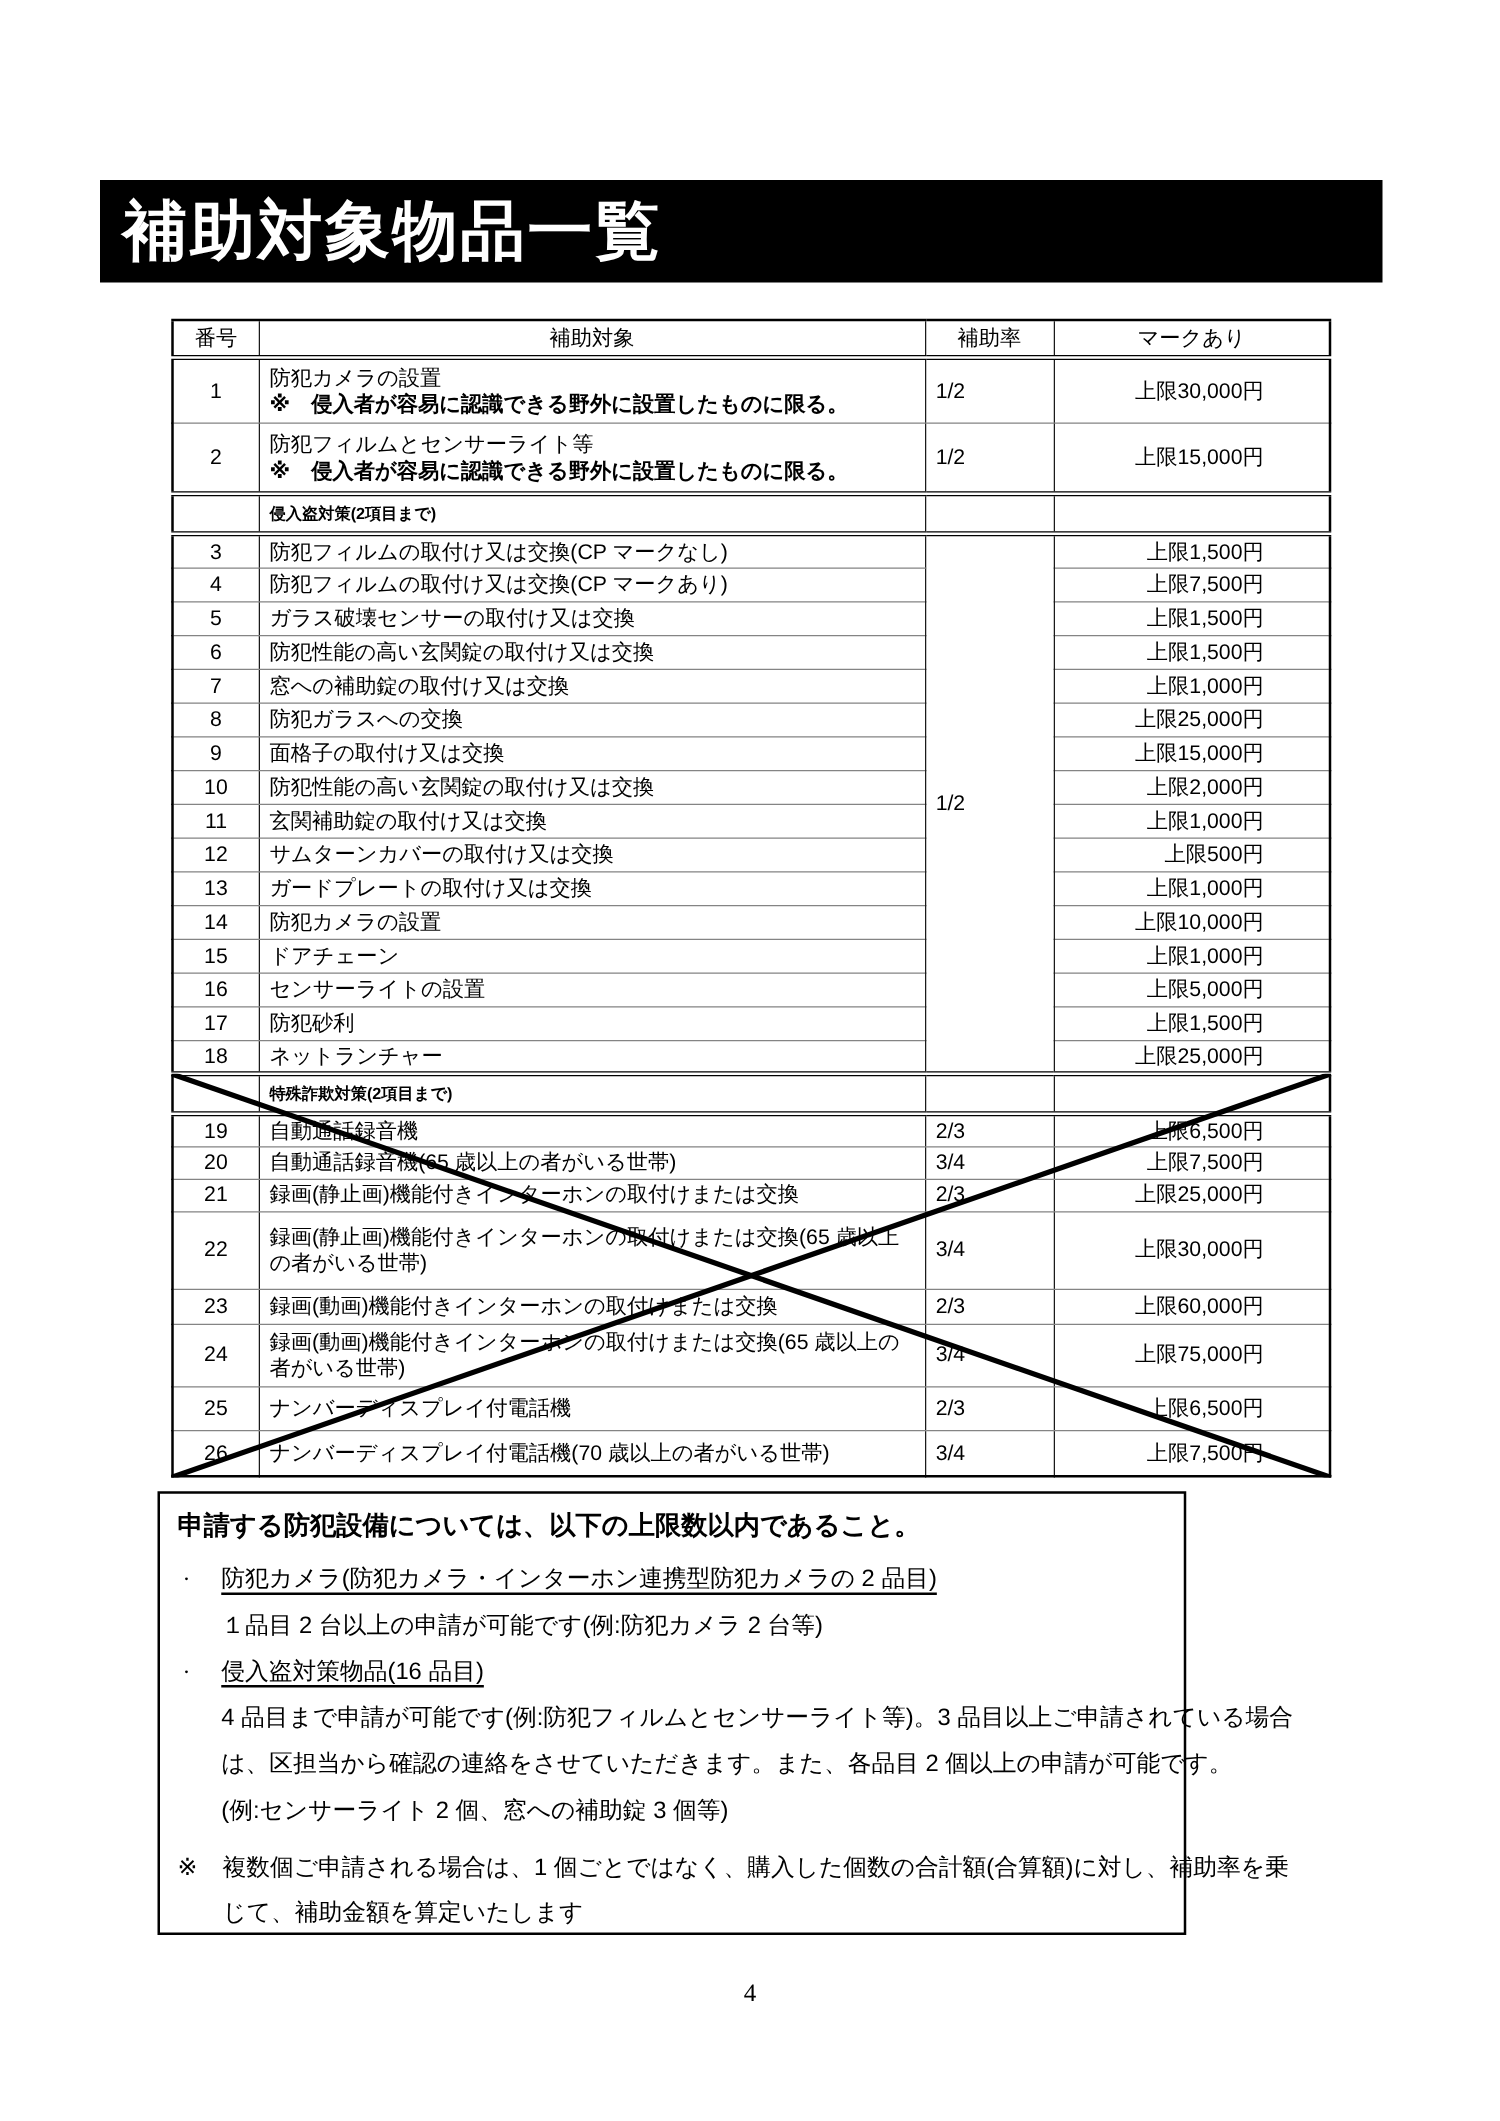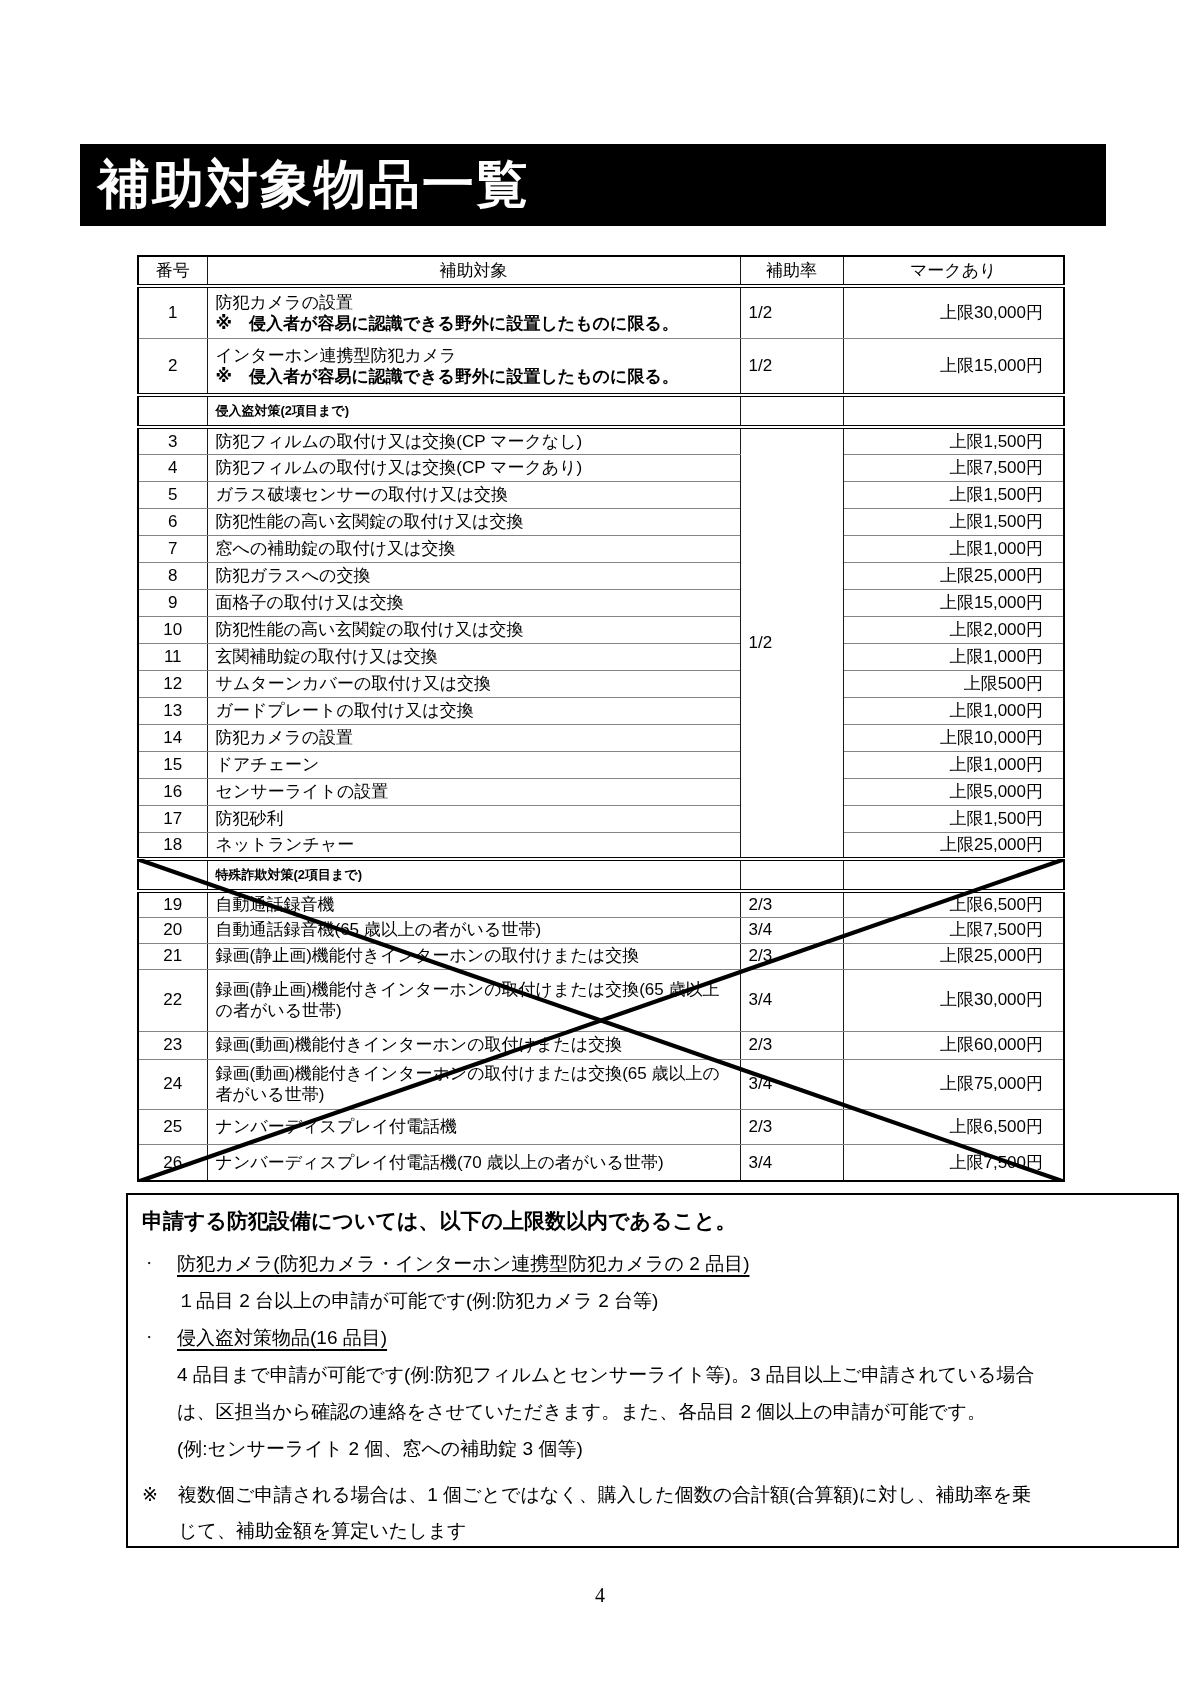--- a/index.html
+++ b/index.html
@@ -23,32 +23,32 @@
   th,td{border-left:1px solid #1a1a1a;border-right:1px solid #1a1a1a;box-sizing:border-box;}
   table{border:2px solid #000;}
   thead th{
     height:30px;font-weight:400;text-align:center;vertical-align:middle;
     border-bottom:4px double #000;border-top:2px solid #000;
   }
   td{border-top:1px solid #848484;border-bottom:1px solid #848484;
      padding:1px 8px;vertical-align:middle;}
   td.no-cell{text-align:center;padding:0 2px;}
   td.rate-cell{text-align:left;}
-  td.amount-cell{text-align:right;padding-right:20px;}
+  td.amount-cell{text-align:right;padding-right:52px;}
   .t-main{font-weight:400;}
   .t-note{font-weight:700;}
   tr.dbl-b td{border-bottom:4px double #000;}
   tr.sec td{border-top:4px double #000;border-bottom:4px double #000;}
   tr.sec td.label{font-weight:700;font-size:13px;}
   
   .cross{position:absolute;pointer-events:none;}
   .cross svg{display:block;width:100%;height:100%;}
   
   .notes{
-    position:absolute;left:126px;top:1193px;width:1053px;height:355px;
+    position:absolute;left:126px;top:1193px;width:823px;height:355px;
     border:2px solid #000;box-sizing:border-box;
     padding:10px 20px 0 14px;font-size:19px;
   }
   .notes-title{font-weight:700;font-size:21px;line-height:32px;margin-bottom:8px;}
   .bullet-row{display:flex;line-height:37px;}
   .bullet-marker{width:35px;font-size:14px;flex:none;}
   .bullet-head{text-decoration:underline;text-underline-offset:5px;text-decoration-thickness:1.5px;white-space:nowrap;}
   .body-line{margin-left:35px;line-height:37px;white-space:nowrap;}
   .remark{display:flex;margin-top:10px;}
   .remark-marker{width:36px;flex:none;line-height:36px;}
@@ -90,21 +90,21 @@
             <td>
               <div class="t-main">防犯カメラの設置</div>
               <div class="t-note">※　侵入者が容易に認識できる野外に設置したものに限る。</div>
             </td>
             <td class="rate-cell">1/2</td>
             <td class="amount-cell">上限30,000円</td>
           </tr>
           <tr class="dbl-b" style="height: 57px;">
             <td class="no-cell">2</td>
             <td>
-              <div class="t-main">インターホン連携型防犯カメラ</div>
+              <div class="t-main">防犯フィルムとセンサーライト等</div>
               <div class="t-note">※　侵入者が容易に認識できる野外に設置したものに限る。</div>
             </td>
             <td class="rate-cell">1/2</td>
             <td class="amount-cell">上限15,000円</td>
           </tr>
           <tr class="sec" style="height: 32px;">
             <td class="no-cell"></td>
             <td class="label">侵入盗対策(2項目まで)</td>
             <td></td>
             <td></td>

